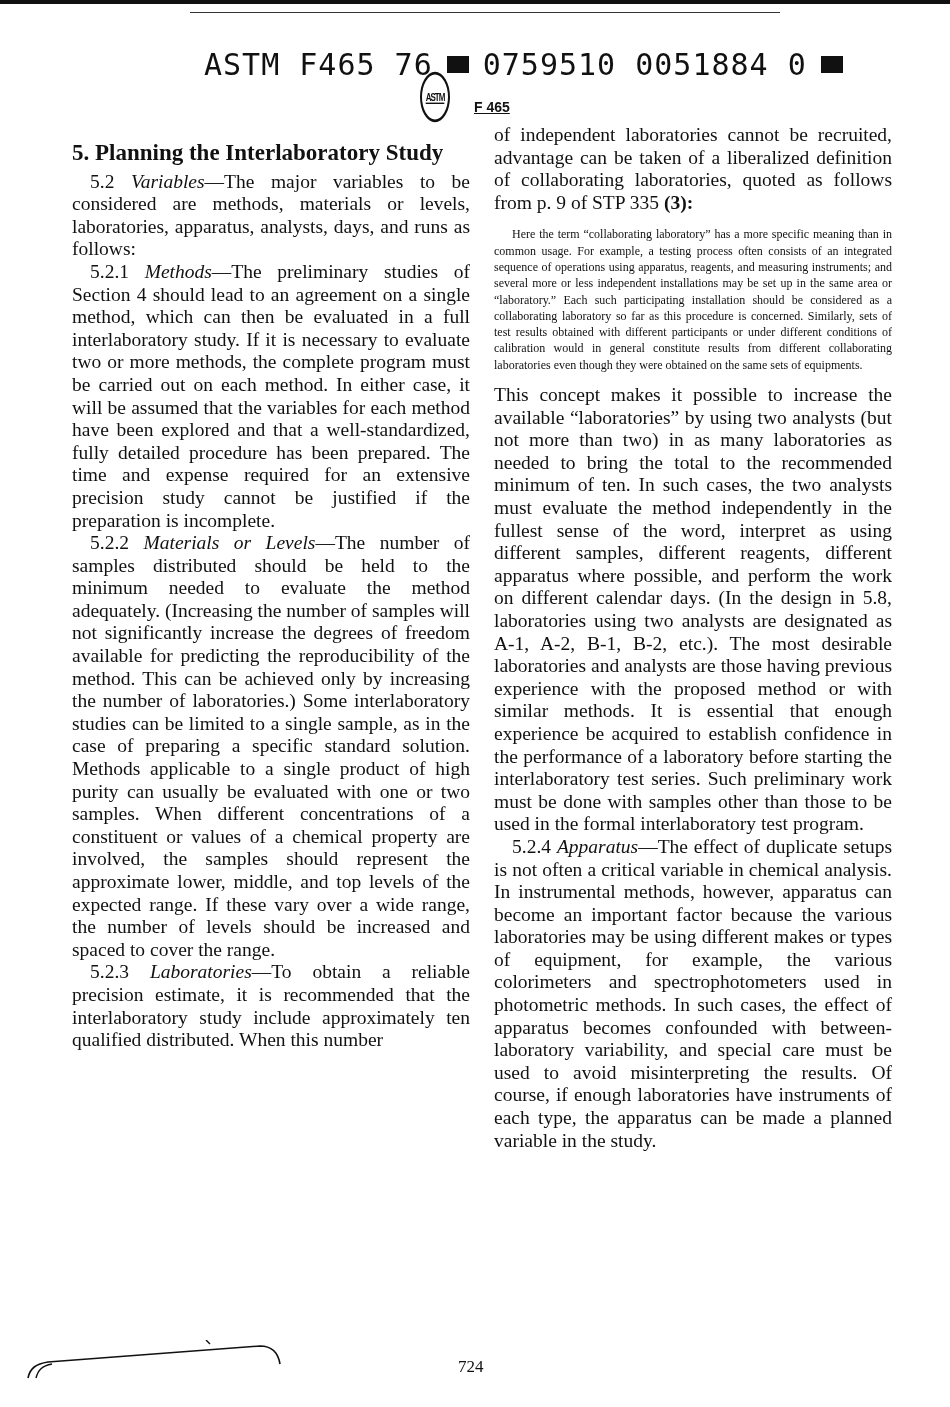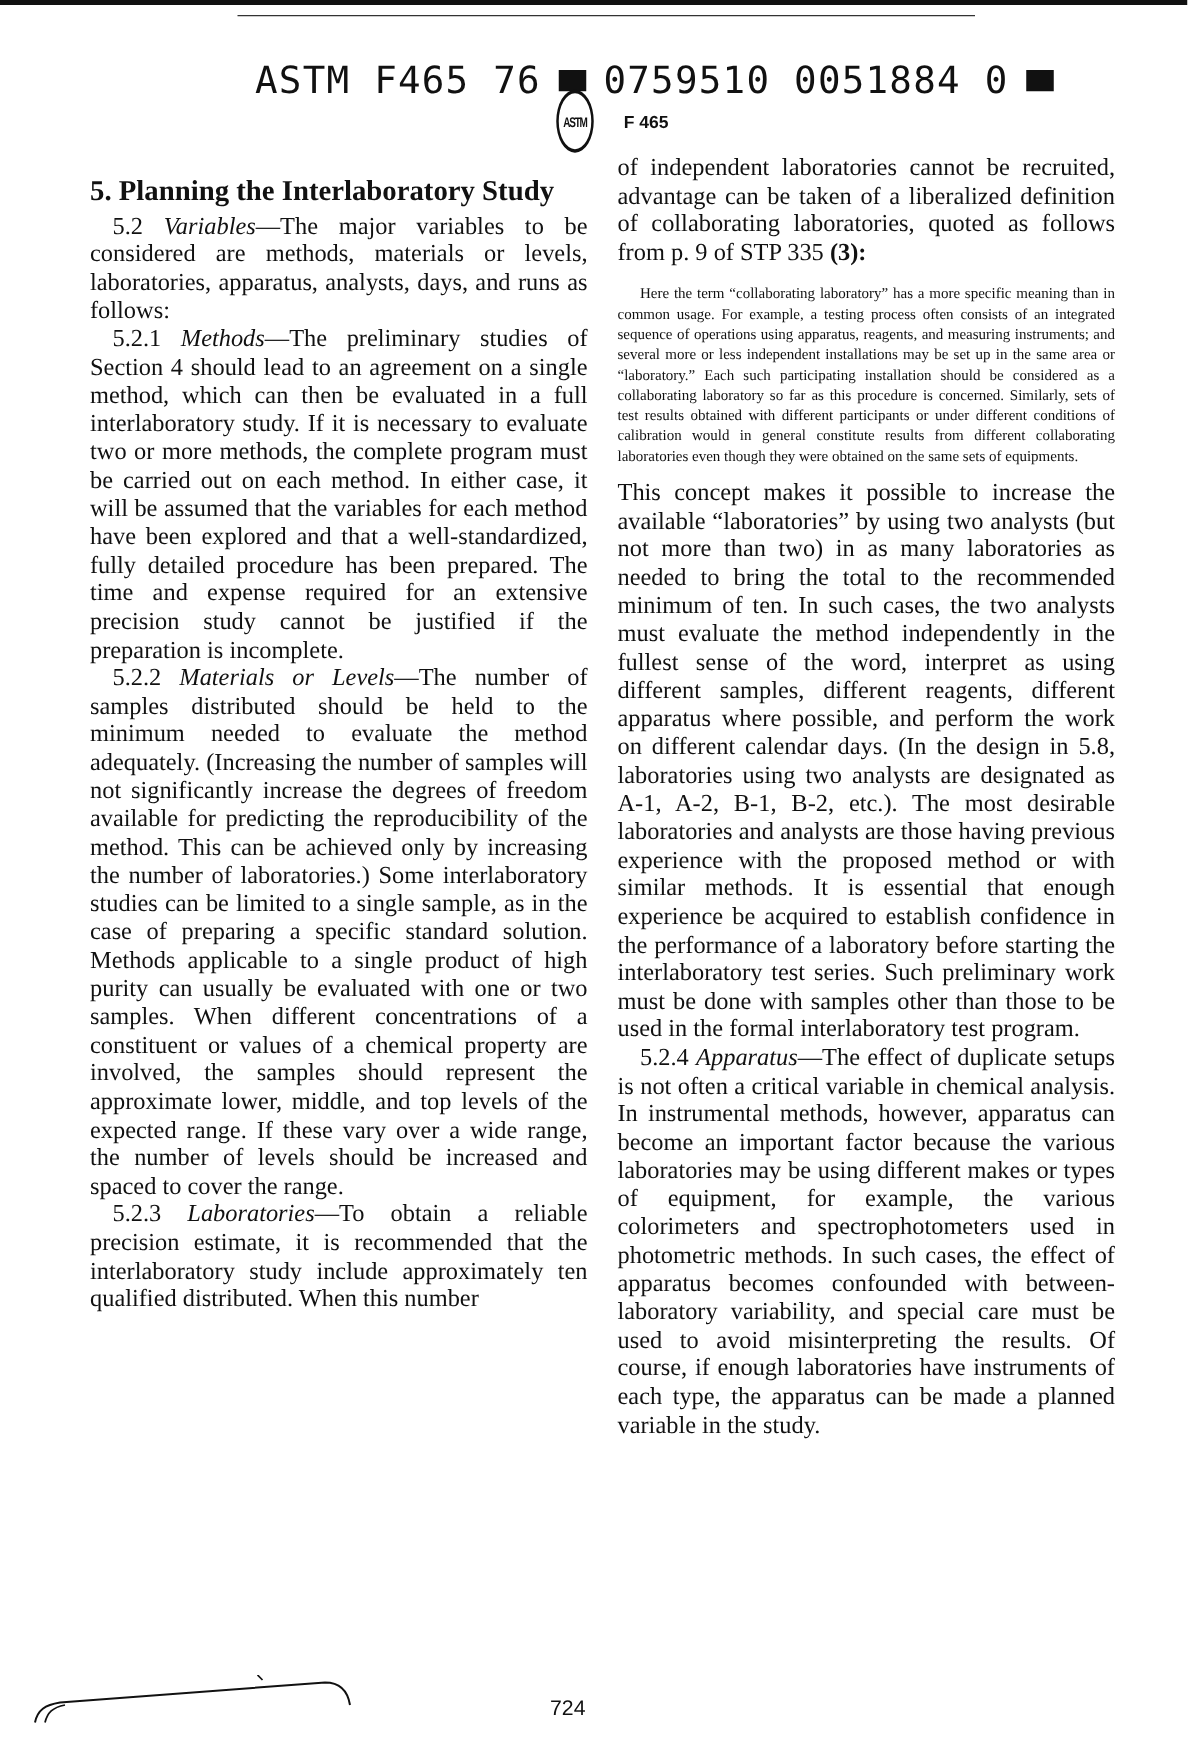--- a/index.html
+++ b/index.html
@@ -8,37 +8,37 @@
     font-family: "Liberation Serif", "DejaVu Serif", serif; color: #111;
   }
   .top-bar { position: absolute; left: 0; top: 0; width: 950px; height: 4px; background: #111; }
   .top-rule { position: absolute; left: 190px; top: 12px; width: 590px; height: 1px; background: #333; }
   .scan-header {
     position: absolute; left: 204px; top: 22px; height: 30px;
     font-family: "DejaVu Sans Mono", "Liberation Mono", monospace; font-size: 30px;
     letter-spacing: 1px; white-space: nowrap; display: flex; align-items: center; gap: 14px; margin-top: 27px;
   }
   .block { display: inline-block; width: 22px; height: 17px; background: #111; }
-  .logo-row { position: absolute; left: 445px; top: 79px; display: flex; align-items: center; gap: 24px; }
+  .logo-row { position: absolute; left: 420px; top: 79px; display: flex; align-items: flex-end; gap: 24px; text-decoration: underline; }
   .astm-logo {
     width: 26px; height: 32px; border: 2px solid #111; border-radius: 50%;
     font-family: "Liberation Sans", sans-serif; font-size: 8px; font-weight: bold;
     display: flex; align-items: center; justify-content: center; letter-spacing: -1px;
     transform: scaleY(1.4);
   }
   .designation { font-family: "Liberation Sans", sans-serif; font-weight: bold; font-size: 14px; }
   .col { position: absolute; top: 124px; width: 398px; font-size: 19.5px; line-height: 22.6px; text-align: justify; hyphens: none; }
   .col-left { left: 72px; }
   .col-right { left: 494px; }
   .col p { margin: 0; }
   .indent { text-indent: 18px; }
   .heading { font-weight: bold; font-size: 23px; margin: 18px 0 6px 0 !important; }
   .quote { font-size: 12px; line-height: 16.3px; margin: 12px 0 11px 0 !important; text-indent: 18px; }
   em { font-style: italic; }
-  .page-number { position: absolute; left: 440px; top: 1357px; font-family: Liberation Sans, sans-serif; font-size: 17px; }
+  .page-number { position: absolute; left: 458px; top: 1357px; font-family: Liberation Serif, serif; font-size: 17px; }
   .stroke { position: absolute; left: 20px; top: 1340px; }
 </style>
 </head>
 <body>
 
 <div class="top-bar"></div>
 <div class="top-rule"></div>
 
 <div class="scan-header">
   <span>ASTM F465 76</span>

